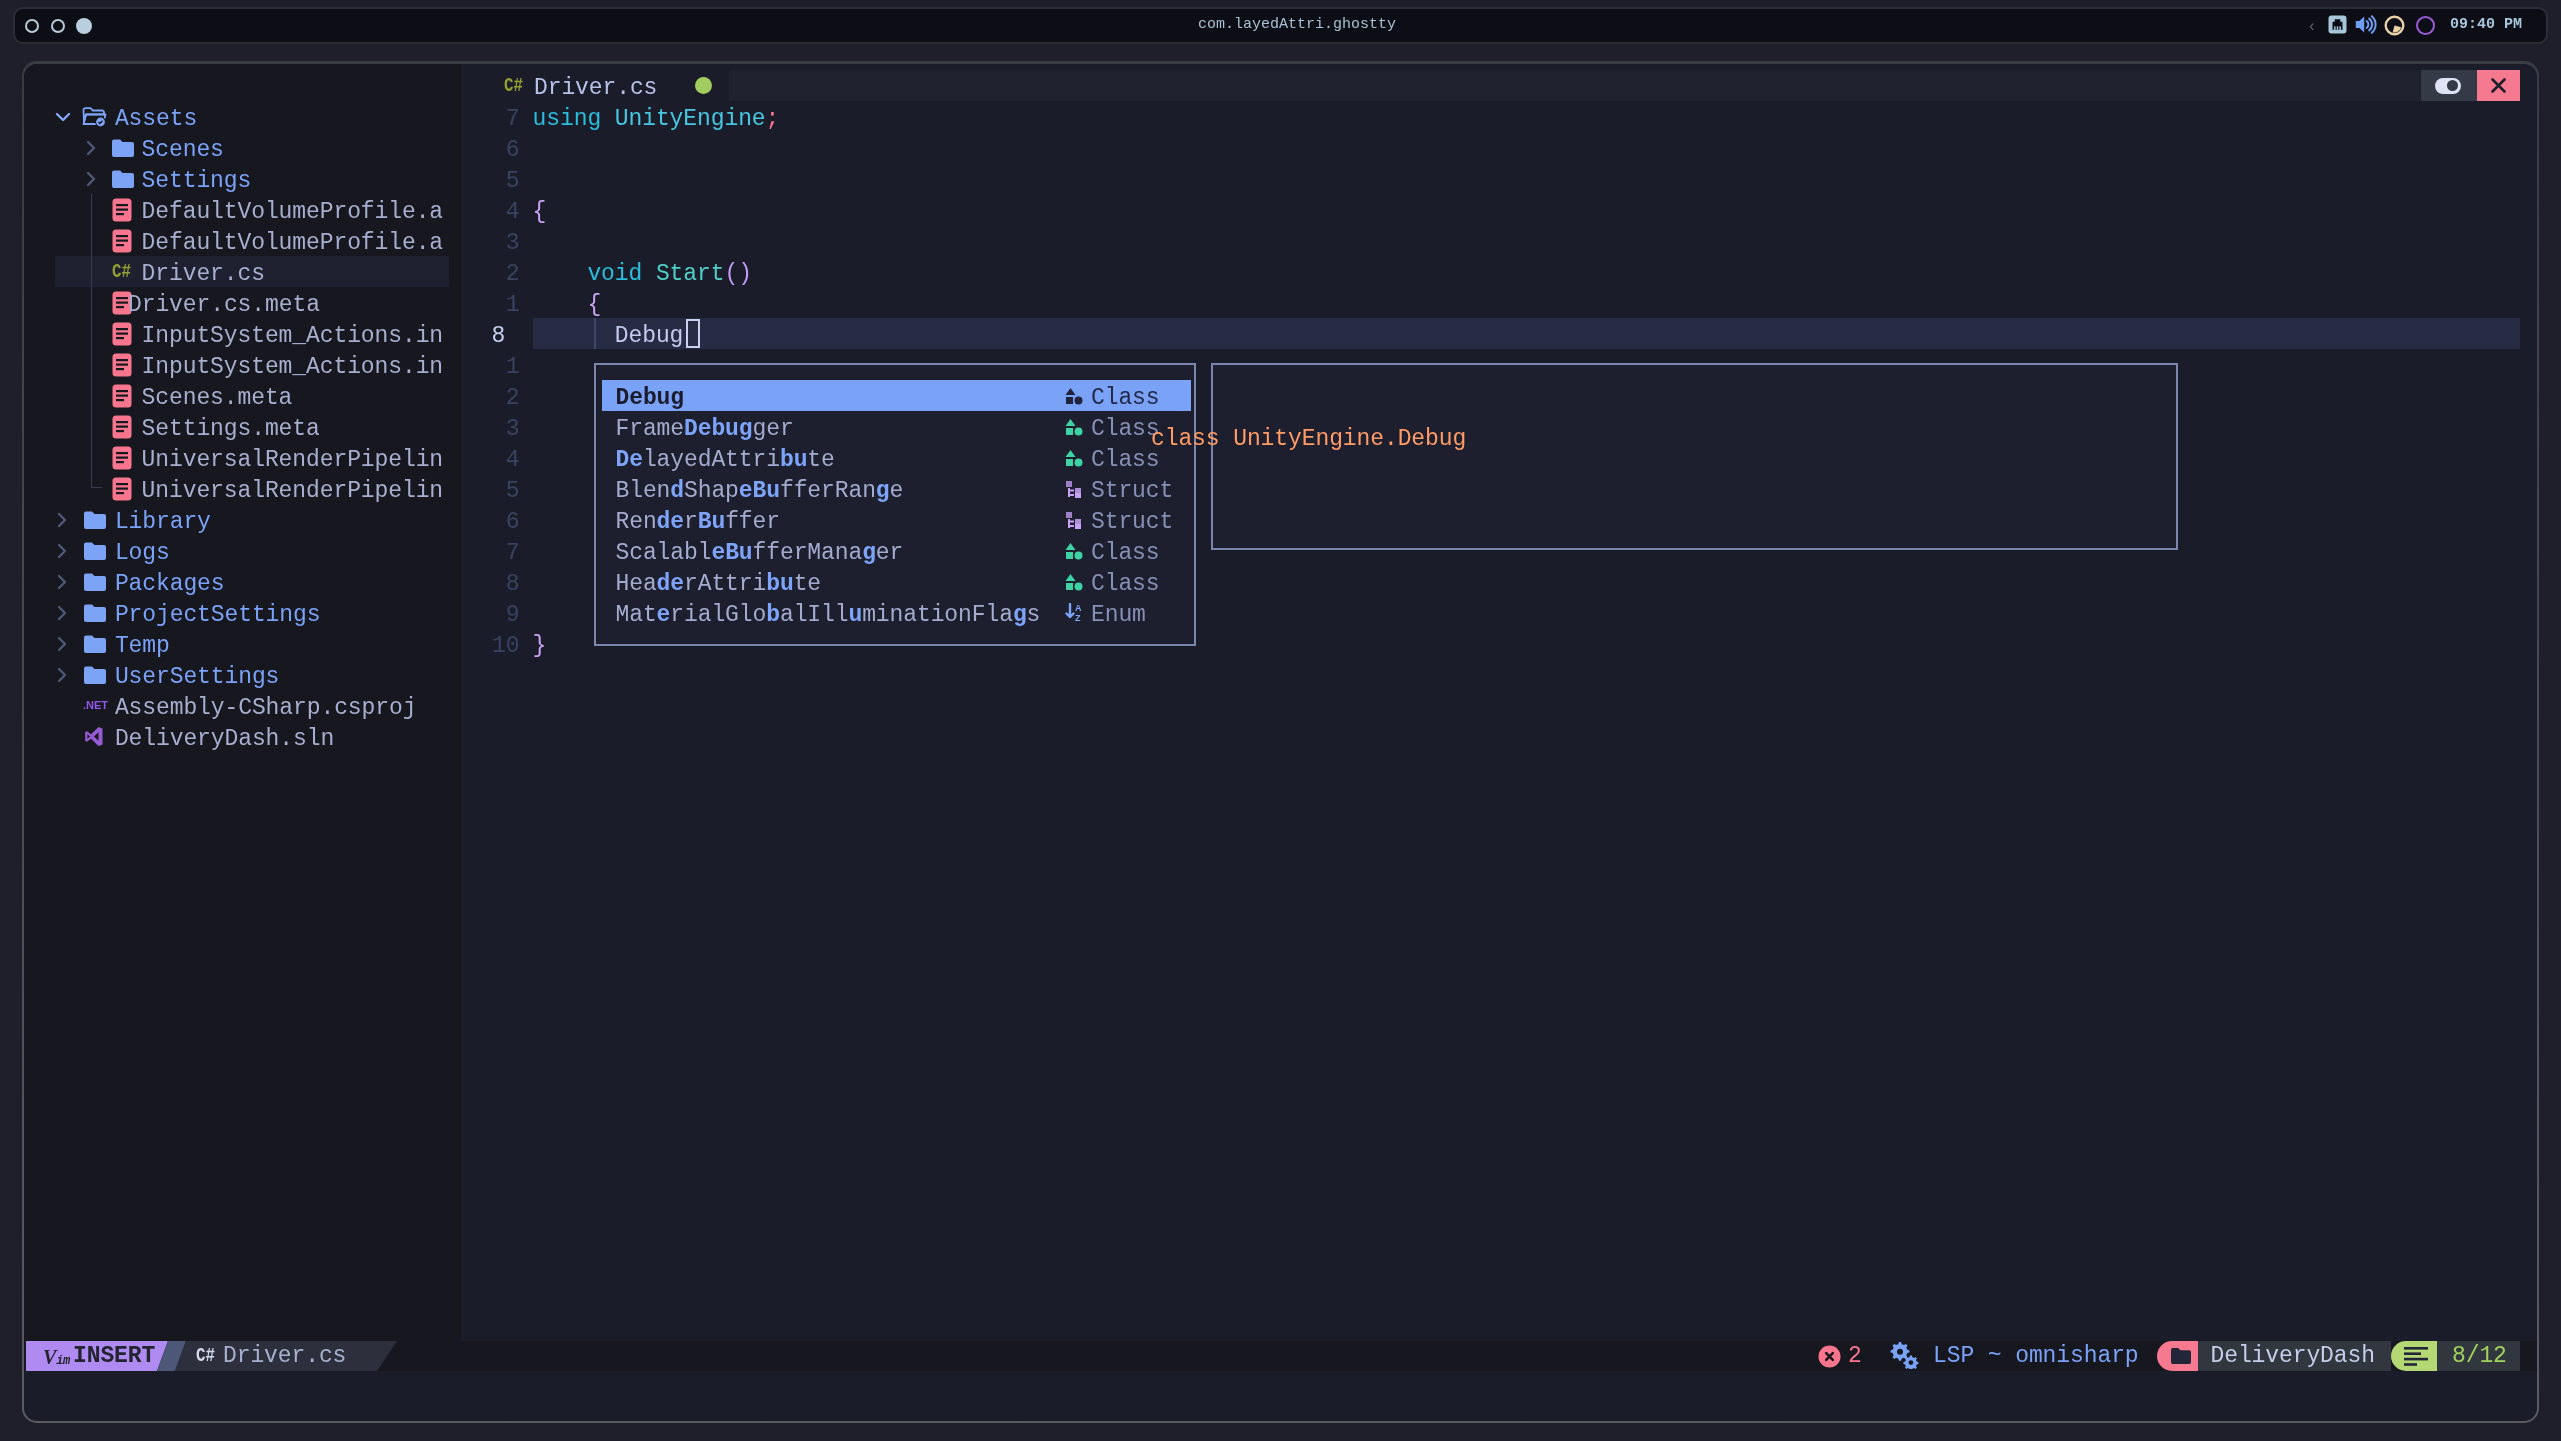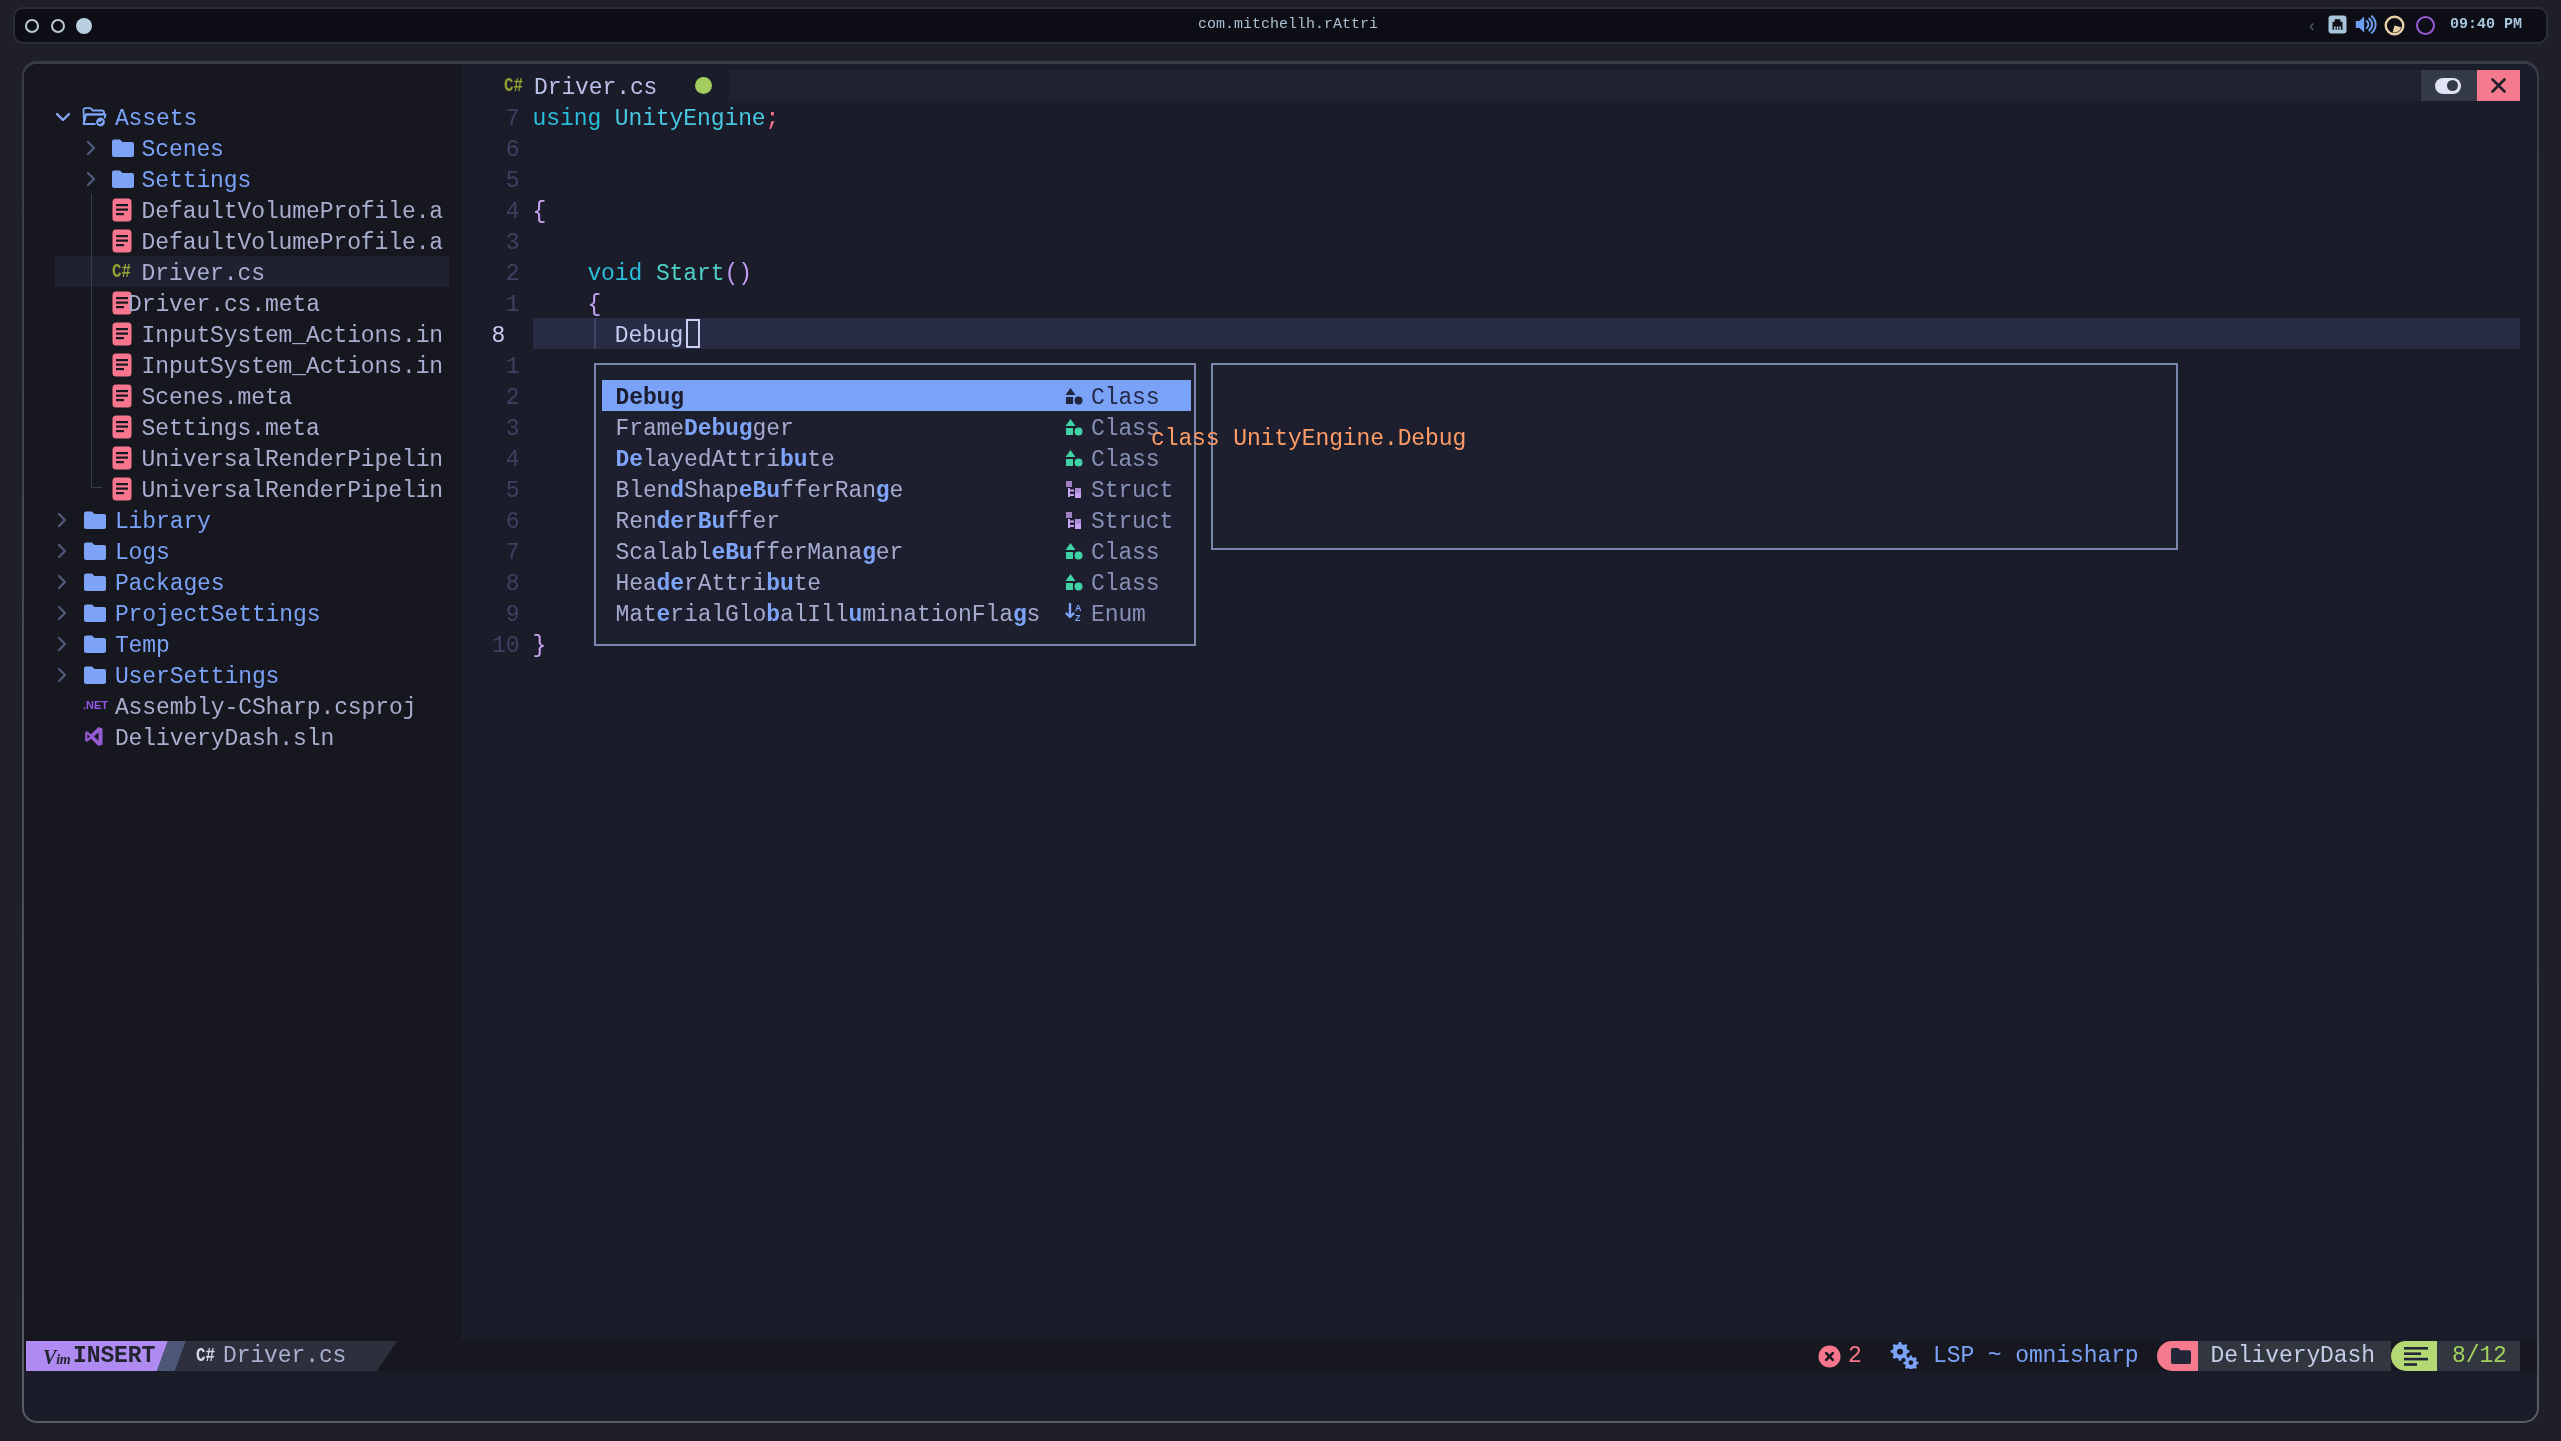--- a/index.html
+++ b/index.html
@@ -19,21 +19,21 @@
   .pit { color:#a4abce; }
   .phl { color:#7da4f8; font-weight:bold; }
   .pk  { color:#8690b6; }
 </style>
 </head>
 <body>
 <div class="abs" style="left:13px;top:7px;width:2535px;height:37px;background:#0c0d15;border:2px solid #2b2d38;border-radius:10px;"></div>
 <div class="abs" style="left:25px;top:18.5px;width:14px;height:14px;border:2px solid #b9cad8;border-radius:50%;"></div>
 <div class="abs" style="left:50.5px;top:18.5px;width:14px;height:14px;border:2px solid #b9cad8;border-radius:50%;"></div>
 <div class="abs" style="left:76px;top:17.5px;width:16px;height:16px;background:#b9cfdf;border-radius:50%;"></div>
-<div class="abs" style="left:1198px;top:13px;font:15px/24px 'Liberation Mono',monospace;color:#a9c0d4;">com.mitchellh.rAttri</div>
+<div class="abs" style="left:1198px;top:13px;font:15px/24px 'Liberation Mono',monospace;color:#a9c0d4;">com.layedAttri.ghostty</div>
 <div class="abs" style="left:2309px;top:15px;font:17px/21px 'Liberation Sans',sans-serif;color:#586069;">‹</div>
 <svg class="abs" style="left:2328px;top:15px;" width="19" height="19" viewBox="0 0 19 19">
 <rect x="0.5" y="0.5" width="18" height="18" rx="3" fill="#a8c6da"></rect>
 <path d="M6.7 4.2 h5.6 v2.6 h2.2 v8 h-10 v-8 h2.2 z" fill="#0c0d15"></path>
 <rect x="6.1" y="11.4" width="1.5" height="3.4" fill="#a8c6da"></rect>
 <rect x="8.75" y="11.4" width="1.5" height="3.4" fill="#a8c6da"></rect>
 <rect x="11.4" y="11.4" width="1.5" height="3.4" fill="#a8c6da"></rect>
 </svg>
 <svg class="abs" style="left:2355px;top:15px;" width="23" height="19" viewBox="0 0 23 19">
 <path d="M0.8 6 h3.6 l4.8-4.6 v16.2 l-4.8-4.6 h-3.6 z" fill="#6f9df2"></path>
@@ -292,21 +292,21 @@
       <text x="10" y="8" font-family="Liberation Sans" font-size="9" font-weight="bold" fill="#7da4f8">A</text>
       <text x="10" y="18" font-family="Liberation Sans" font-size="9" font-weight="bold" fill="#7da4f8">Z</text>
     </svg>
 <div class="abs mono" style="left:1067px;top:536px;"><span class="pk">Enum</span></div>
 <div class="abs" style="left:1186.5px;top:298.5px;width:967px;height:187px;background:#1d1f2e;border:2px solid #7a86ac;"></div>
 <div class="abs mono" style="left:1127px;top:350px;color:#ff9c66;margin-top:10px;">class UnityEngine.Debug</div>
 <div class="abs" style="left:0;top:1277px;width:2513px;height:30px;background:#16171f;"></div>
 <div class="abs" style="left:2px;top:1277px;width:142px;height:30px;background:#af8af0;clip-path:polygon(0 0,142px 0,131px 100%,0 100%);"></div>
 <div class="abs" style="left:133px;top:1277px;width:29px;height:30px;background:#4d5878;clip-path:polygon(11px 0,29px 0,18px 100%,0 100%);"></div>
 <div class="abs" style="left:151px;top:1277px;width:222px;height:30px;background:#2d303c;clip-path:polygon(11px 0,222px 0,202px 100%,0 100%);"></div>
-<div class="abs" style="left:19px;top:1277.5px;font:bold italic 20px/30px 'Liberation Serif',serif;color:#22242f;">V<span style="font-size:14px;letter-spacing:-0.5px;">im</span></div>
+<div class="abs" style="left:19px;top:1277.5px;font:bold italic 20px/30px 'Liberation Serif',serif;color:#22242f;">V<span style="font-size:12px;letter-spacing:-0.5px;font-family:Liberation Mono, monospace;">im</span></div>
 <div class="abs mono b" style="left:49px;top:1276.5px;color:#22242f;">INSERT</div>
 <div class="abs" style="left:172px;top:1277px;font:bold 21px/30px 'Liberation Mono',monospace;color:#d5d9ec;transform:scaleX(0.75);transform-origin:left top;">C#</div>
 <div class="abs mono" style="left:199px;top:1276.5px;color:#a8b0d0;">Driver.cs</div>
 <svg class="abs" style="left:1794px;top:1281px;" width="23" height="23" viewBox="0 0 23 23">
 <circle cx="11.5" cy="11.5" r="11" fill="#f7768e"></circle>
 <path d="M8.2 8.2 L14.8 14.8 M14.8 8.2 L8.2 14.8" stroke="#16171f" stroke-width="2.6" stroke-linecap="round"></path>
 </svg>
 <div class="abs mono" style="left:1824px;top:1276.5px;color:#f7768e;">2</div>
 <svg class="abs" style="left:1864px;top:1278px;" width="32" height="27" viewBox="0 0 32 27">
 <g fill="#7aa2f7">

